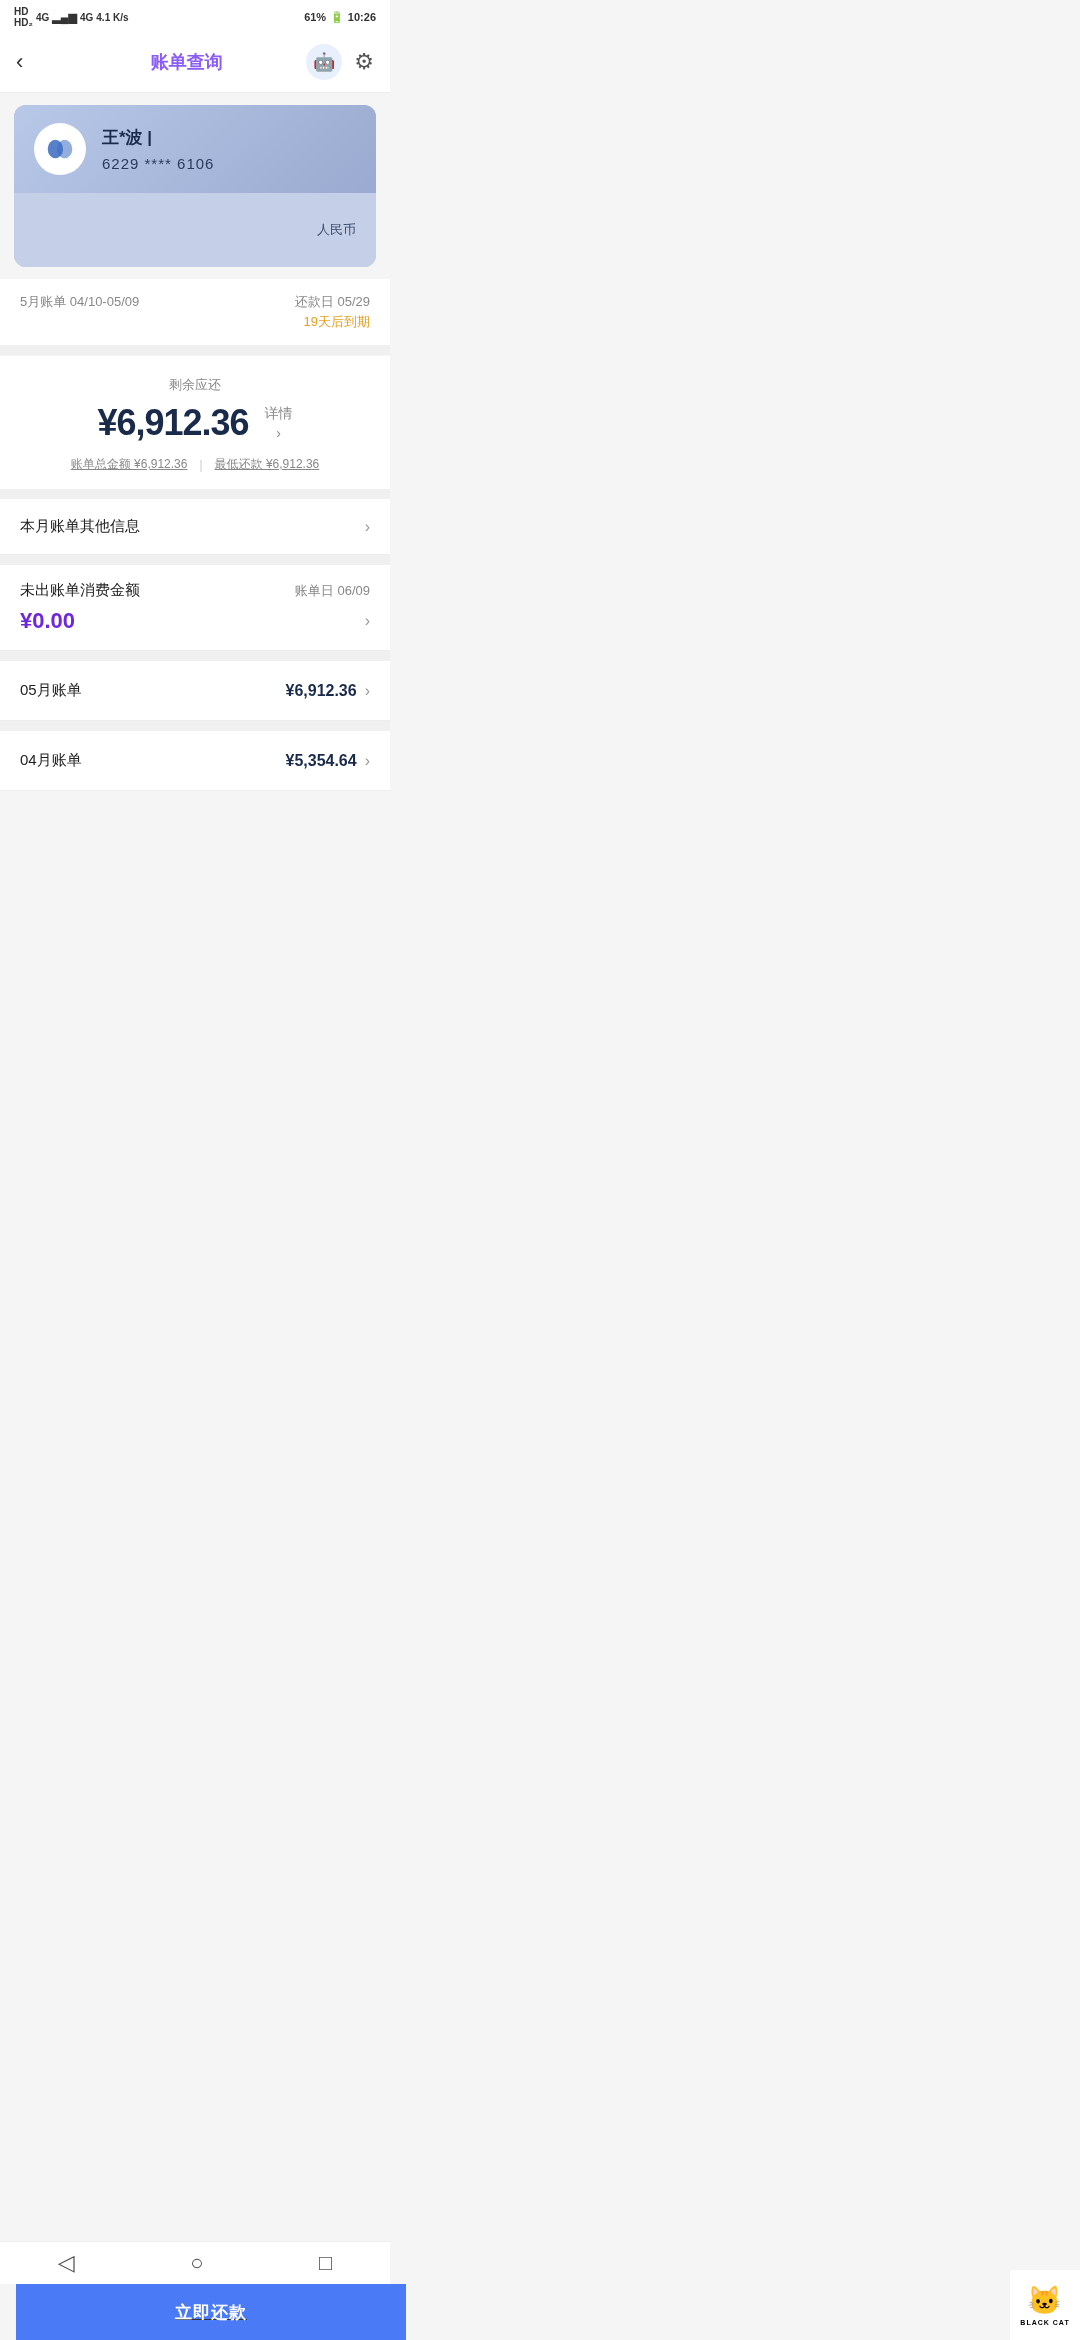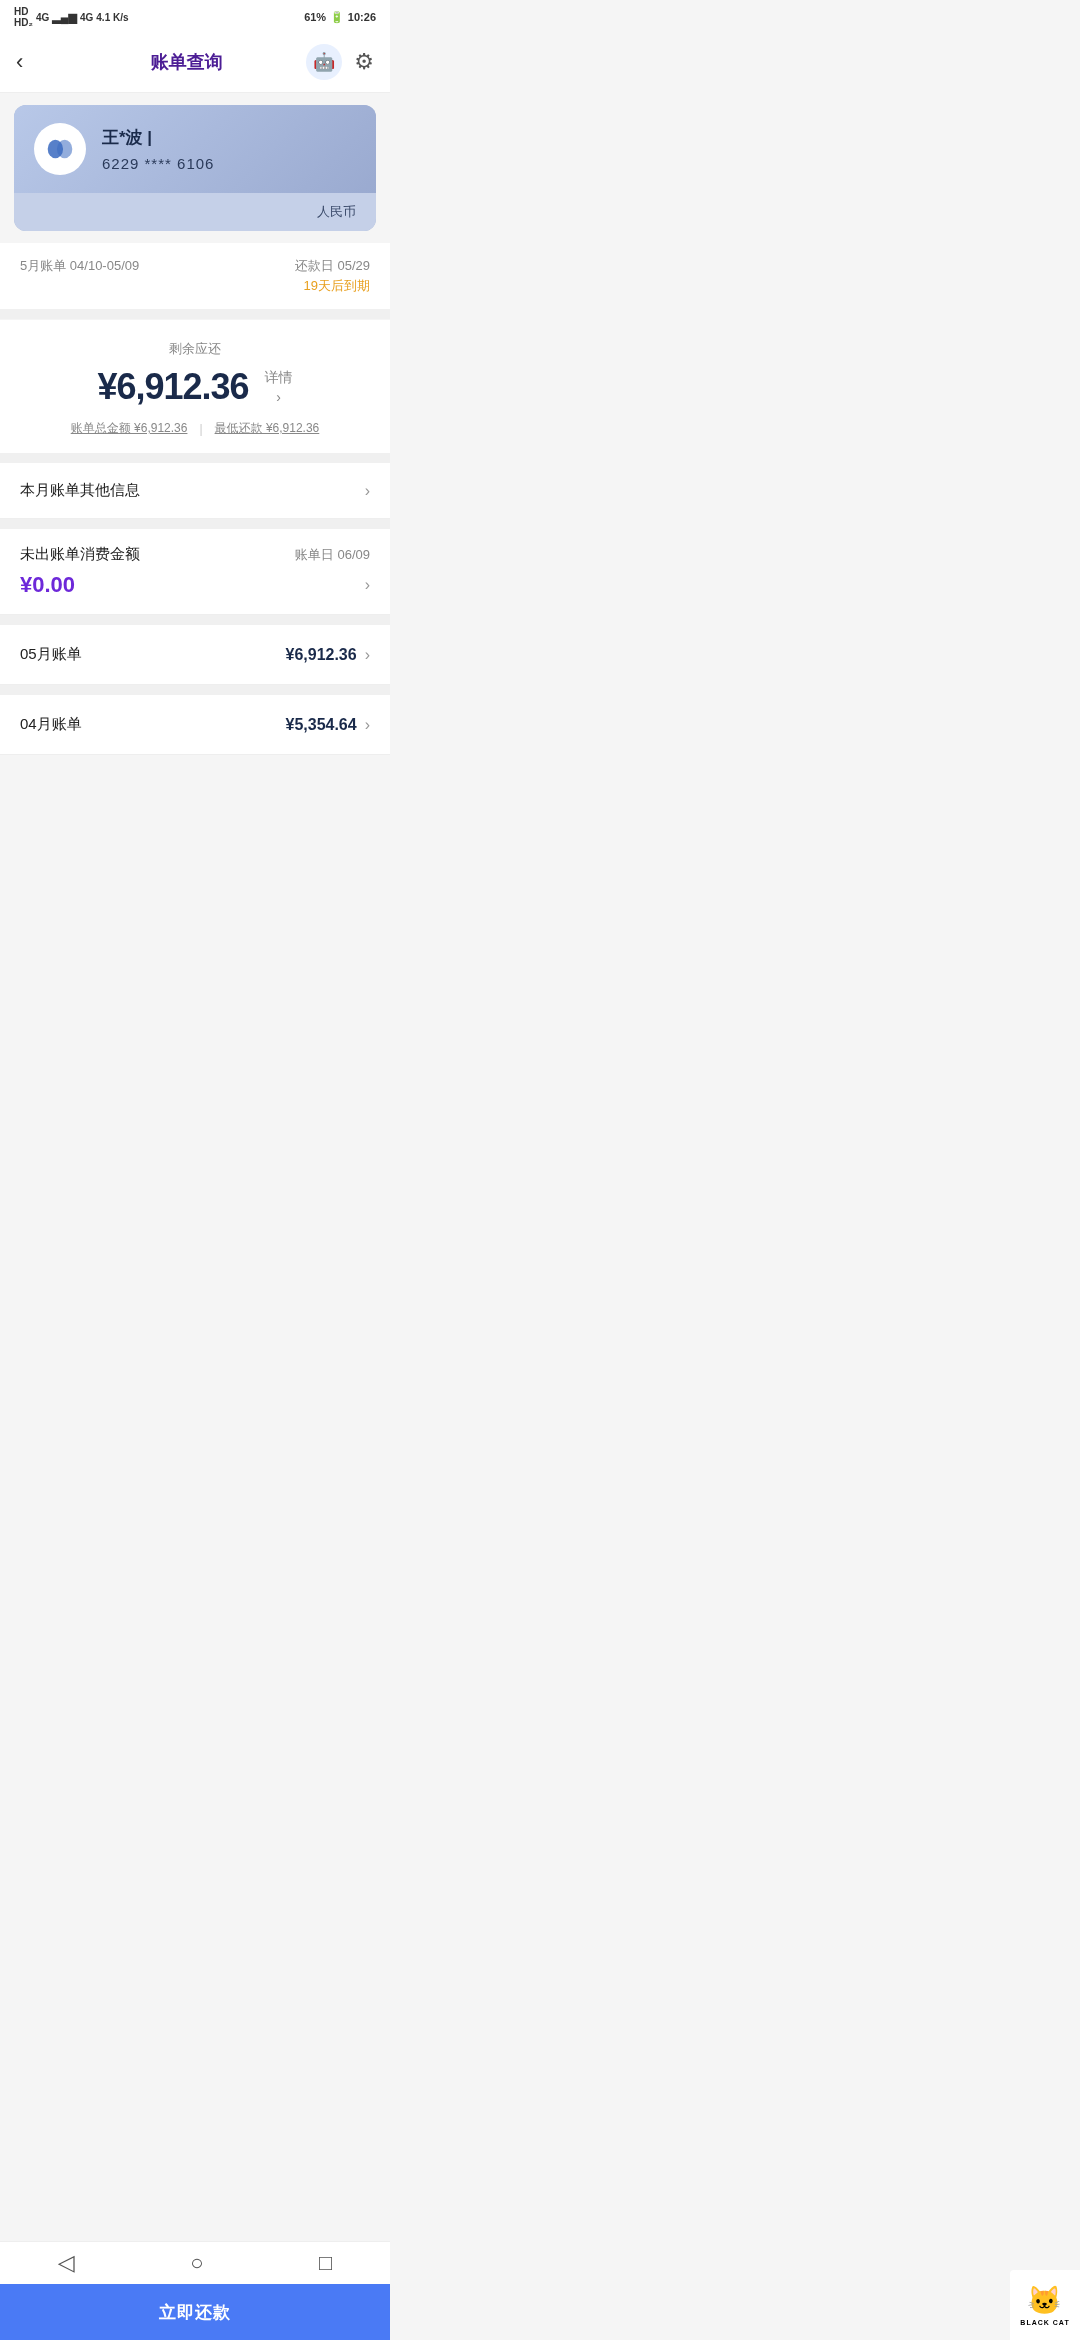--- a/index.html
+++ b/index.html
@@ -31,21 +31,21 @@
       background: #fff;
       display: flex;
       align-items: center;
       justify-content: space-between;
       padding: 12px 16px;
       border-bottom: 1px solid #eee;
     }
     .header-title {
       font-size: 18px;
       font-weight: 600;
-      color: #4c1d95;
+      color: #8b5cf6;
       margin-left: 44px;
     }
     .header-icons { display: flex; align-items: center; gap: 12px; }
     .back-btn {
       font-size: 22px;
       color: #333;
       cursor: pointer;
       background: none;
       border: none;
       padding: 0;
@@ -96,21 +96,21 @@
       color: #1a2a4a;
       margin-bottom: 6px;
     }
     .card-number {
       font-size: 15px;
       color: #2a3a5a;
       letter-spacing: 1px;
     }
     .card-footer {
       background: #c5d0e8;
-      padding: 10px 20px;
+      padding: 28px 20px;
       text-align: right;
       font-size: 13px;
       color: #3a4a6a;
     }
 
     
     .bill-period {
       background: #fff;
       padding: 14px 20px;
       display: flex;
@@ -238,25 +238,26 @@
       cursor: pointer;
     }
     .monthly-label { font-size: 15px; color: #222; font-weight: 500; text-align: center; }
     .monthly-right { display: flex; align-items: center; gap: 8px; }
     .monthly-amount { font-size: 16px; font-weight: 600; color: #1a2a4a; }
 
     
     .bottom-bar {
       position: fixed;
       bottom: 0;
-      left: 0;
+      left: 16px;
       width: 390px;
       display: flex;
       height: 56px;
       z-index: 100;
+      text-decoration: underline;
     }
     .btn-pay {
       flex: 1;
       background: #4a7af5;
       color: #fff;
       font-size: 17px;
       font-weight: 700;
       border: none;
       cursor: pointer;
       letter-spacing: 1px;

